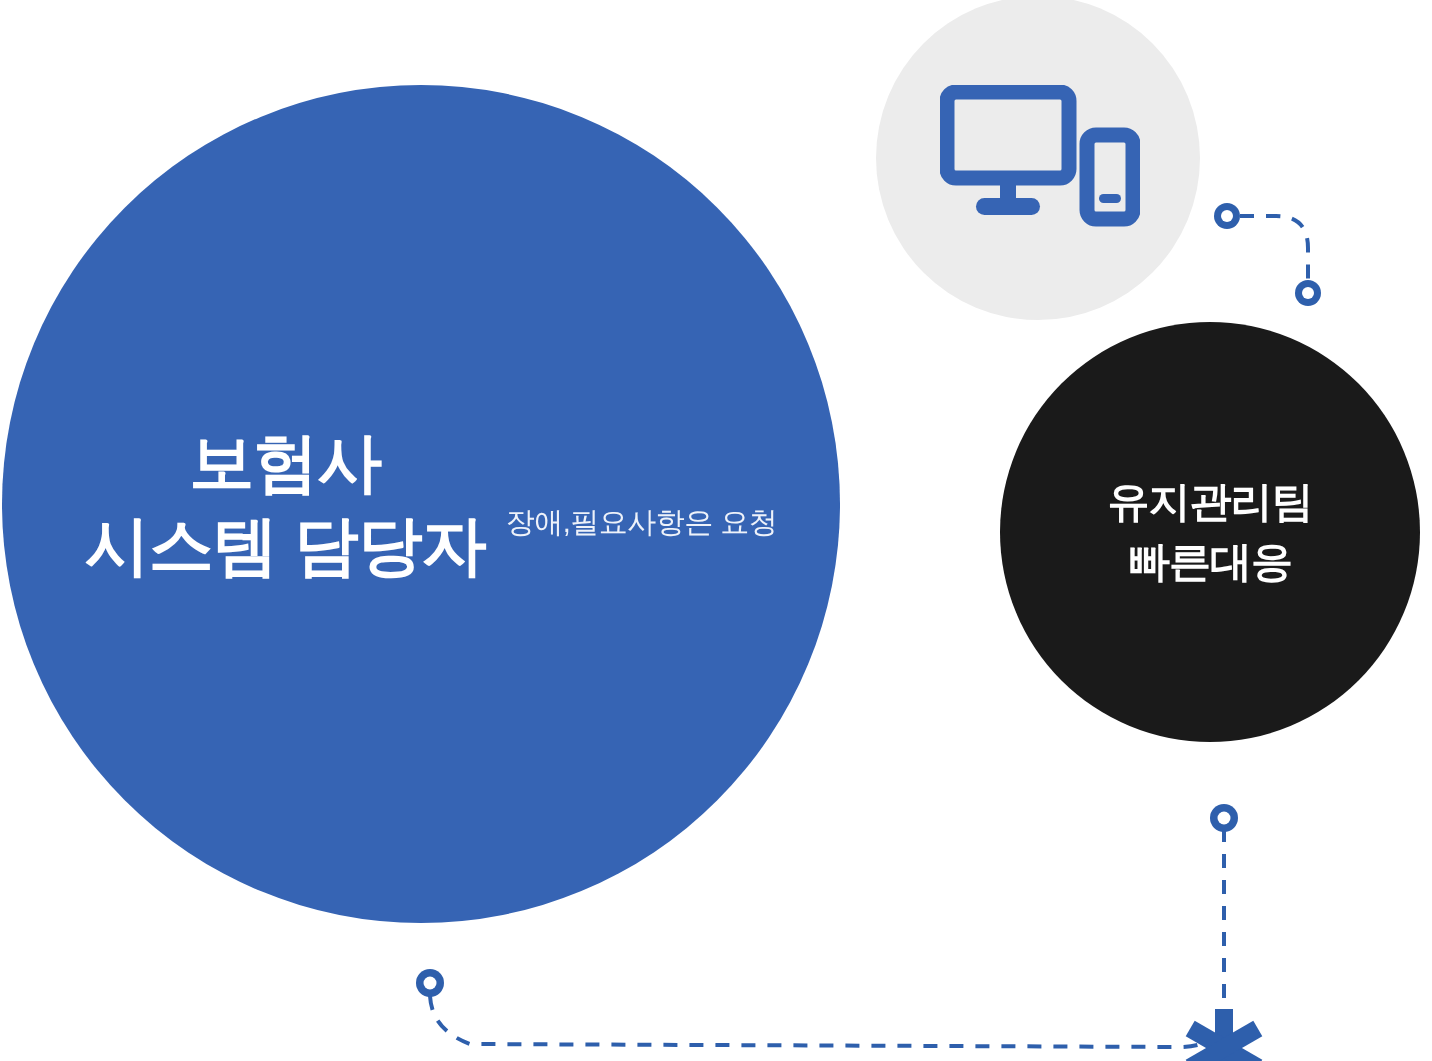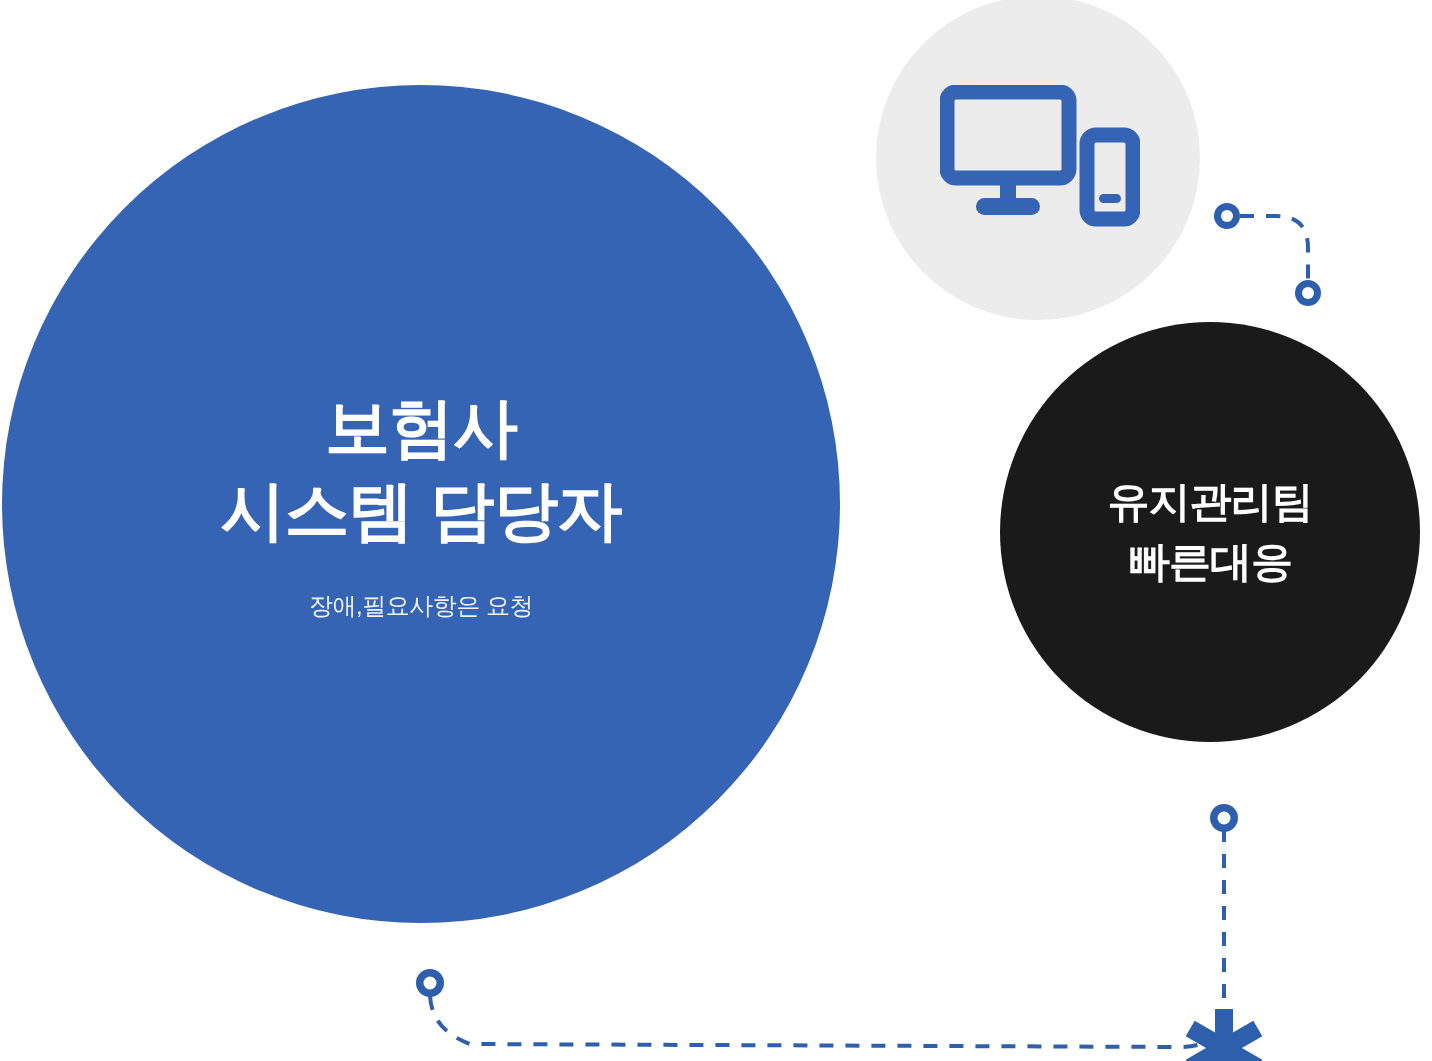--- a/index.html
+++ b/index.html
@@ -30,38 +30,38 @@
   
   .primary-circle {
     position: absolute;
     left: 2px;
     top: 85px;
     width: 838px;
     height: 838px;
     border-radius: 50%;
     background: #3664B4;
     display: flex;
-    flex-direction: column;
+    flex-direction: row;
     align-items: center;
     justify-content: center;
   }
   .primary-title {
     color: #ffffff;
     font-size: 65px;
     font-weight: bold;
     line-height: 1.28;
     text-align: center;
     letter-spacing: -1px;
     white-space: pre-line;
     margin: 0;
     padding: 0 20px;
   }
   .primary-subtitle {
     color: #eef2fa;
-    font-size: 24px;
+    font-size: 29px;
     font-weight: normal;
     text-align: center;
     letter-spacing: -0.5px;
     margin-top: 38px;
   }
 
   
   .icon-circle {
     position: absolute;
     left: 876px;

